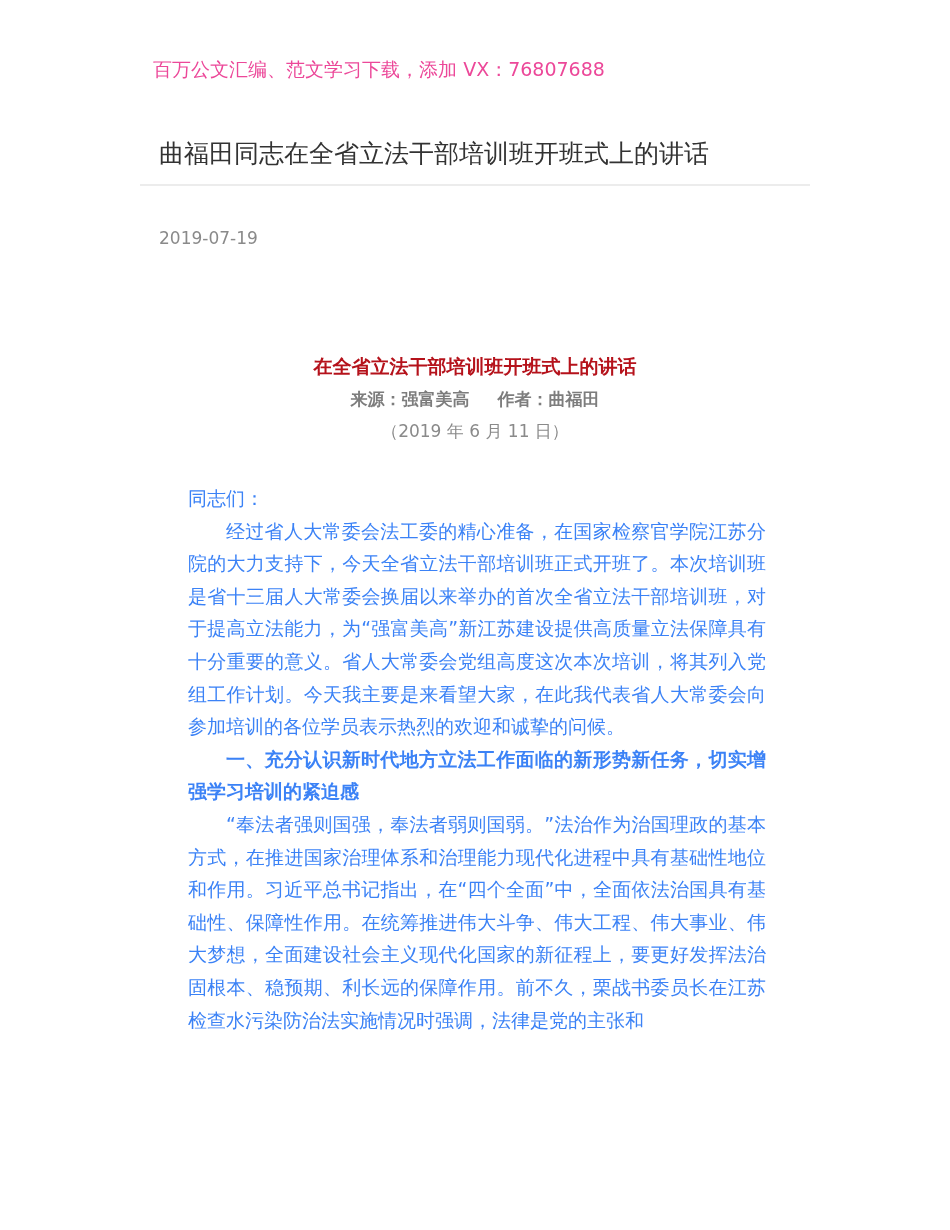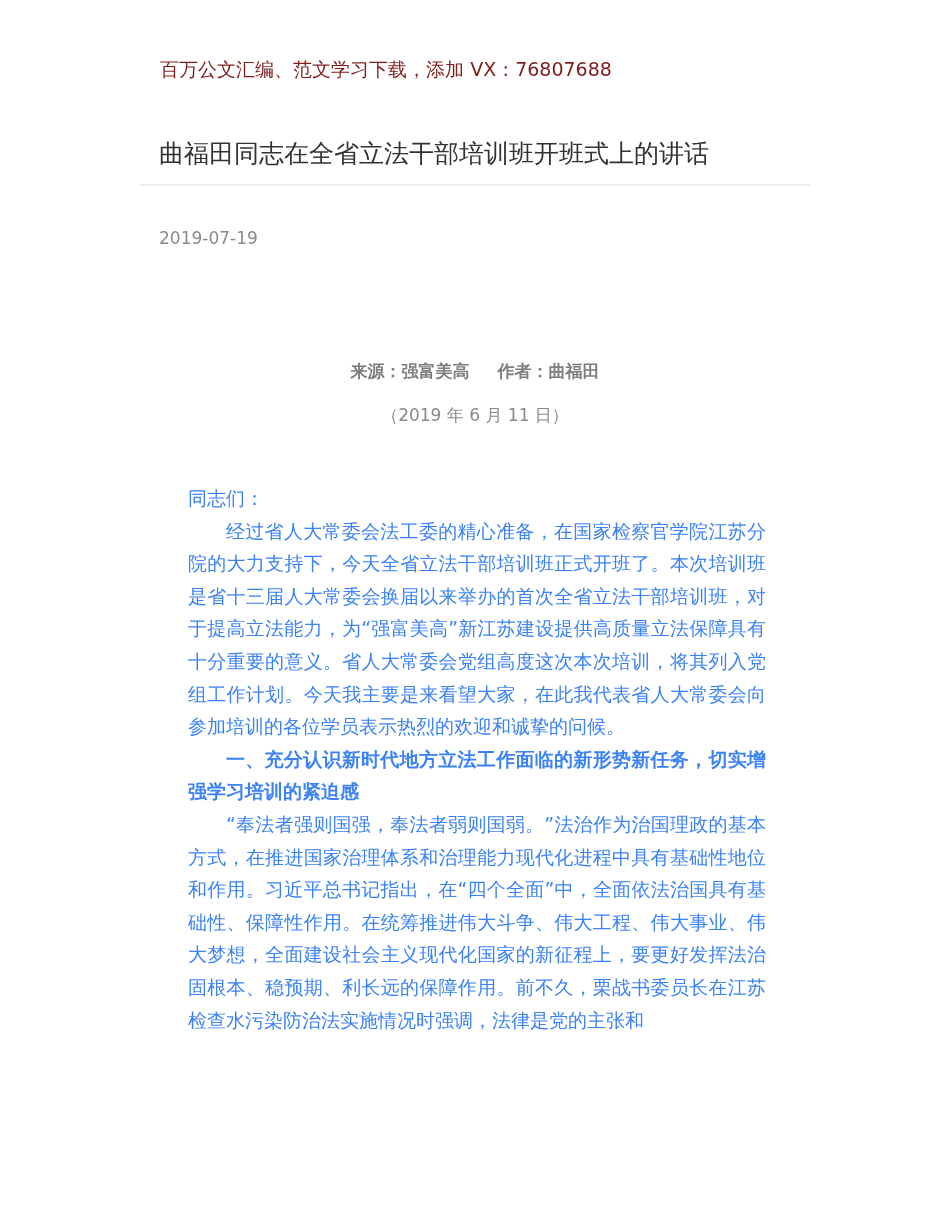--- a/index.html
+++ b/index.html
@@ -1,45 +1,46 @@
 <!DOCTYPE html>
 <html><head>
 <meta charset="utf-8">
 <style>
   html, body { margin: 0; padding: 0; background: #ffffff; }
   body { width: 950px; height: 1230px; position: relative; overflow: hidden;
          font-family: "DejaVu Sans", "Liberation Sans", sans-serif; }
-  .banner { position: absolute; top: 56px; left: 8px; width: 756px; text-align: center;
-            color: #7f1d1d; font-size: 19px; line-height: 26px; }
+  .banner { position: absolute; top: 56px; left: 1px; width: 756px; text-align: center;
+            color: #ec4899; font-size: 19px; line-height: 26px; }
   .page-title { position: absolute; top: 136px; left: 159px; font-size: 25px; line-height: 36px;
                 color: #333333; font-weight: normal; margin: 0; font-family: Liberation Serif, serif; }
   .divider { position: absolute; top: 184px; left: 140px; width: 670px; height: 0;
              border-top: 2px solid #ececec; }
   .post-date { position: absolute; top: 226px; left: 159px; font-size: 17px; color: #8a8a8a; line-height: 24px; }
   .article-head { position: absolute; top: 352px; left: 0; width: 950px; text-align: center; }
   .article-title { color: #b5121b; font-weight: bold; font-size: 19px; line-height: 28px; margin: 0; }
   .article-meta { color: #7d7d7d; font-weight: bold; font-size: 17px; line-height: 30px; margin-top: 4px; }
   .article-meta .gap { display: inline-block; width: 28px; }
-  .article-date { color: #8a8a8a; font-size: 17px; line-height: 30px; margin-top: 14px; }
+  .article-date { color: #8a8a8a; font-size: 17px; line-height: 30px; margin-top: 2px; }
   .body { position: absolute; top: 482px; left: 188px; width: 578px; color: #3b82f6;
           font-size: 19px; line-height: 32.6px; }
   .body p { margin: 0; text-align: justify; }
   .body p.indent { text-indent: 38px; }
   .body p.heading { font-weight: bold; text-indent: 38px; }
 </style>
 </head>
 <body>
 
 <div class="banner">百万公文汇编、范文学习下载，添加 VX：76807688</div>
 
 <h1 class="page-title">曲福田同志在全省立法干部培训班开班式上的讲话</h1>
 <div class="divider"></div>
 <div class="post-date">2019-07-19</div>
 
 <div class="article-head">
+  <h2 class="article-title">在全省立法干部培训班开班式上的讲话</h2>
   <div class="article-meta">
     <span>来源：强富美高</span><span class="gap"></span><span>作者：曲福田</span>
   </div>
   <div class="article-date">（2019 年 6 月 11 日）</div>
 </div>
 
 <div class="body">
   <p>同志们：</p>
   <p class="indent">经过省人大常委会法工委的精心准备，在国家检察官学院江苏分院的大力支持下，今天全省立法干部培训班正式开班了。本次培训班是省十三届人大常委会换届以来举办的首次全省立法干部培训班，对于提高立法能力，为“强富美高”新江苏建设提供高质量立法保障具有十分重要的意义。省人大常委会党组高度这次本次培训，将其列入党组工作计划。今天我主要是来看望大家，在此我代表省人大常委会向参加培训的各位学员表示热烈的欢迎和诚挚的问候。</p>
   <p class="heading">一、充分认识新时代地方立法工作面临的新形势新任务，切实增强学习培训的紧迫感</p>

